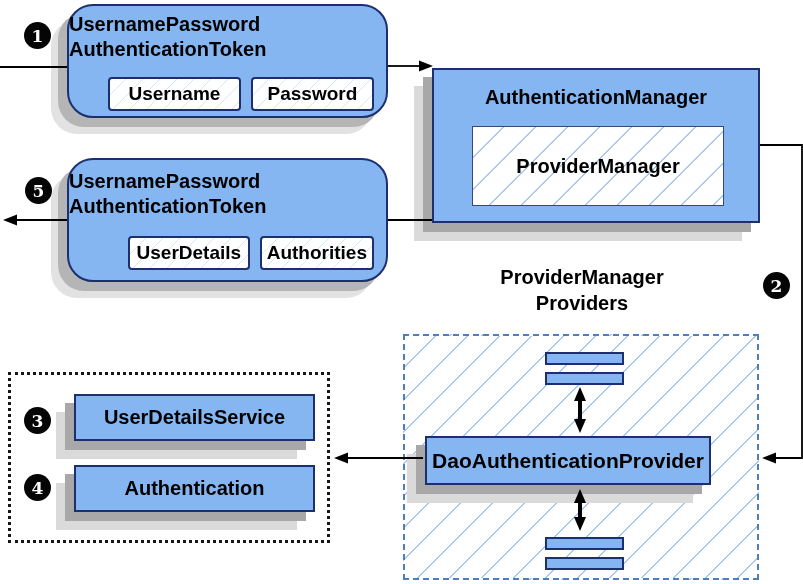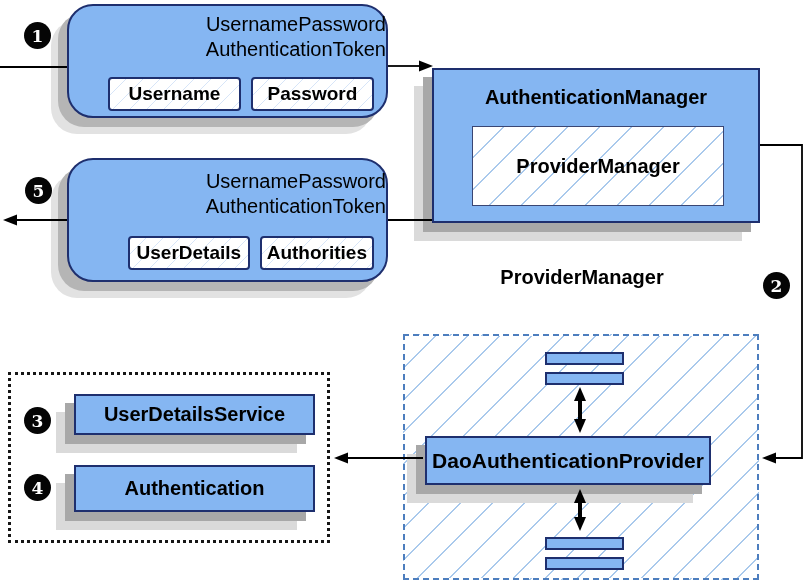--- a/index.html
+++ b/index.html
@@ -14,21 +14,21 @@
   .shadow1{box-shadow:-9px 9px 0 0 #b5b5b5,-16px 16px 0 0 #e2e2e2;}
   .rounded{border-radius:26px;}
   .hatch-lg{
     background-color:#fff;
     background-image:repeating-linear-gradient(135deg,transparent 0,transparent 21px,#a9c9ec 21px,#a9c9ec 22.6px);
   }
   .hatch-sm{
     background-color:#fff;
     background-image:repeating-linear-gradient(135deg,transparent 0,transparent 11px,#d7e5f8 11px,#d7e5f8 12px);
   }
-  .token-title{margin-top:6px;text-align:right;font-weight:normal;font-size:20px;line-height:25px;}
+  .token-title{margin-top:6px;text-align:left;font-weight:bold;font-size:20px;line-height:25px;}
   .fields{position:absolute;left:11px;right:12px;display:flex;gap:10px;}
   .chip{
     height:34px;border:2px solid #1e2f6e;border-radius:4px;
     display:flex;align-items:center;justify-content:center;
     font-weight:bold;font-size:19px;
   }
   .badge{
     width:27px;height:27px;border-radius:50%;background:#050505;color:#fff;
     display:flex;align-items:center;justify-content:center;
     font-family:"DejaVu Serif",serif;font-weight:bold;font-size:17px;z-index:70;
@@ -92,36 +92,37 @@
         <span>UserDetails</span>
       </div>
       <div class="chip hatch-sm" style="width:140px;">
         <span>Authorities</span>
       </div>
     </div>
   </div>
 
   <div class="abs" style="left:457px;top:264px;width:250px;text-align:center;font-weight:bold;font-size:20px;line-height:26px;">
     <span>ProviderManager</span><br>
+    <span>Providers</span>
   </div>
 
   <div class="abs dashedbox hatch-lg" style="left:403px;top:334px;width:356px;height:246px;">
     <div class="abs bar" style="left:140px;top:16px;width:79px;height:13px;"></div>
     <div class="abs bar" style="left:140px;top:36px;width:79px;height:13px;"></div>
 
     <div class="abs bluebox shadow2 centerlabel" style="left:20px;top:100px;width:286px;height:49px;font-size:21px;">
       <span>DaoAuthenticationProvider</span>
     </div>
 
     <div class="abs bar" style="left:140px;top:201px;width:79px;height:13px;"></div>
     <div class="abs bar" style="left:140px;top:221px;width:79px;height:13px;"></div>
   </div>
 
   <div class="abs dottedbox" style="left:8px;top:372px;width:322px;height:171px;">
-    <div class="abs bluebox shadow2 centerlabel" style="left:63px;top:19px;width:241px;height:41px;font-size:20px;">
+    <div class="abs bluebox shadow2 centerlabel" style="left:63px;top:19px;width:241px;height:47px;font-size:20px;">
       <span>UserDetailsService</span>
     </div>
     <div class="abs bluebox shadow2 centerlabel" style="left:63px;top:90px;width:241px;height:47px;font-size:20px;">
       <span>Authentication</span>
     </div>
   </div>
 
   <svg id="arrow-layer" width="803" height="584" viewBox="0 0 803 584">
 
     <line x1="0" y1="67" x2="67" y2="67" stroke="#000" stroke-width="1.8"></line>

